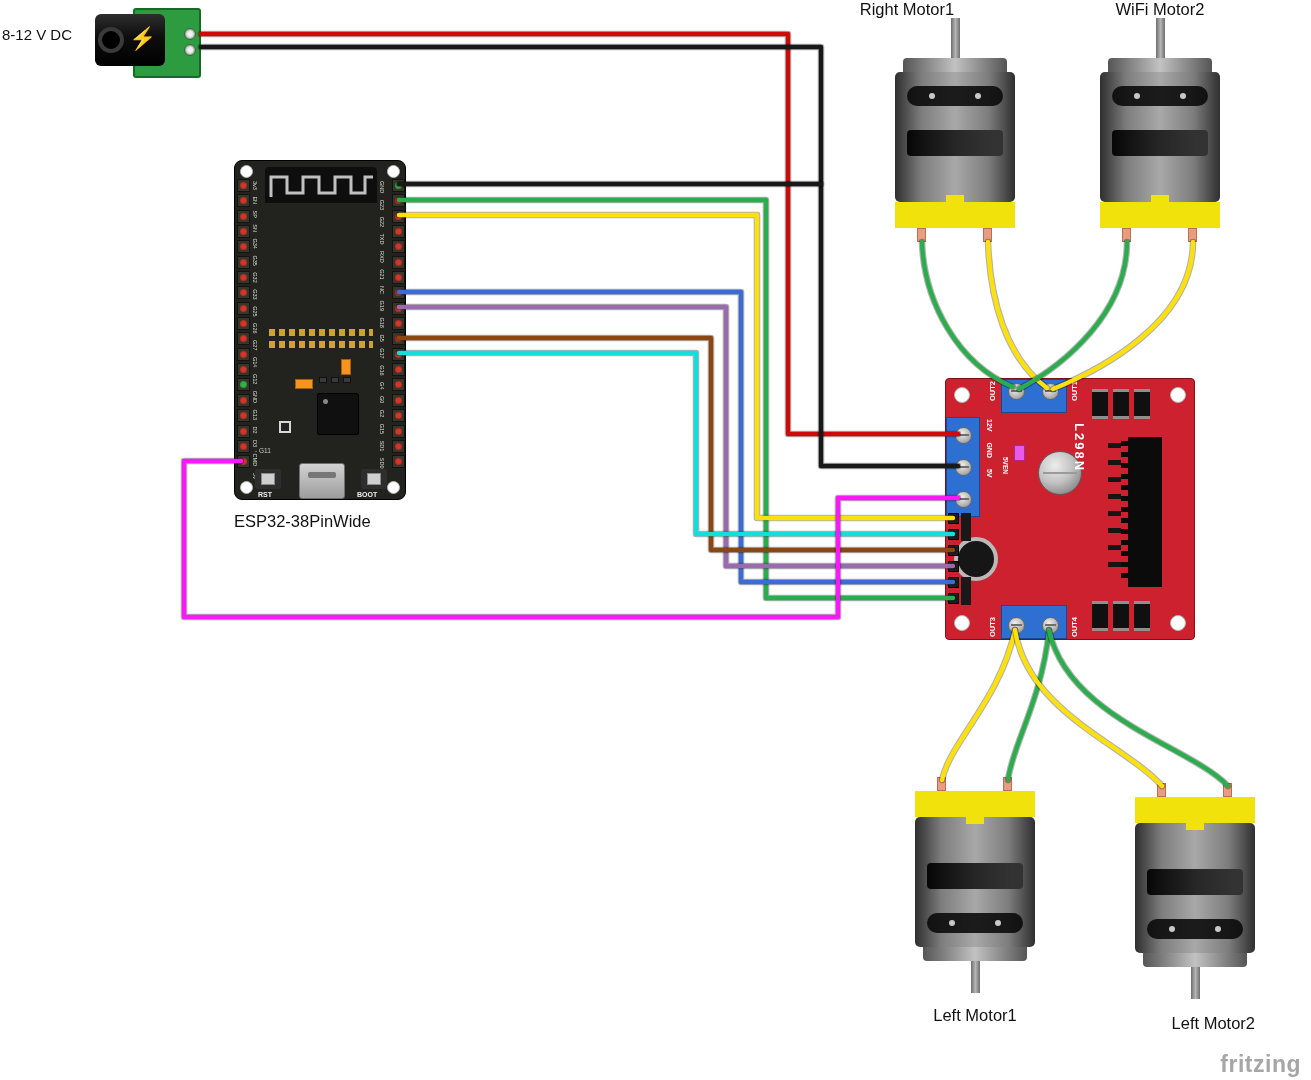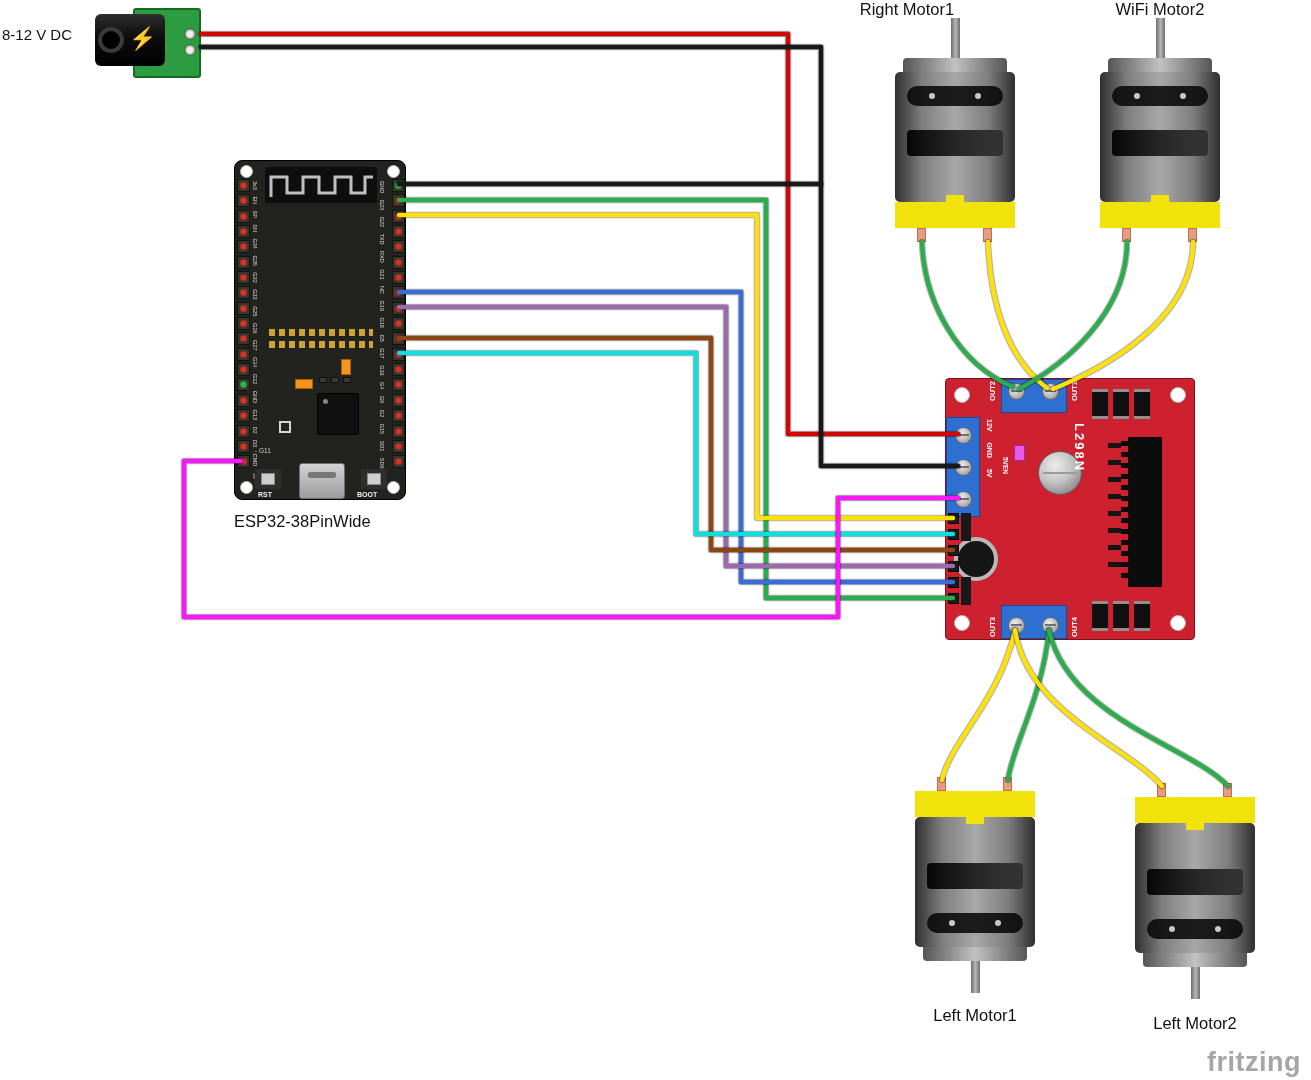--- a/index.html
+++ b/index.html
@@ -3,23 +3,23 @@
 <meta charset="utf-8">
 <style>
   * { margin:0; padding:0; box-sizing:border-box; }
   body { background:#fff; font-family:"Liberation Sans", sans-serif; }
   .canvas { position:relative; width:1311px; height:1080px; background:#fff; overflow:hidden; }
 
   .lbl { position:absolute; color:#111; font-size:16.5px; }
   .plabel { left:2px; top:26px; font-size:15px; }
   .mlabel { width:120px; text-align:center; }
   .rm1l { left:847px; top:0px; } .rm2l { left:1100px; top:0px; }
-  .lm1l { left:915px; top:1006px; } .lm2l { left:1135px; top:1014px; }
+  .lm1l { left:915px; top:1006px; } .lm2l { left:1135px; top:1014px;text-align:right; }
   .esplabel { left:234px; top:512px; width:172px; text-align:left; }
-  .wm { position:absolute; right:10px; bottom:2px; font-size:27px; font-weight:bold; color:#a6a6a6; letter-spacing:0.5px; }
+  .wm { position:absolute; right:10px; bottom:2px; font-size:23px; font-weight:bold; color:#a6a6a6; letter-spacing:0.5px; }
 
   #wire-svg { position:absolute; left:0; top:0; width:1311px; height:1080px; z-index:40; }
 
   
   .jack { position:absolute; left:95px; top:6px; width:110px; height:74px; z-index:5; }
   .jack-pcb { position:absolute; left:38px; top:2px; width:68px; height:70px; background:#2d9b3f; border:2px solid #156b26; border-radius:3px; }
   .jack-pad { position:absolute; width:12px; height:12px; border-radius:50%; right:3px; background:radial-gradient(circle,#f0f0f0 35%,#9fae9f 65%,#5c8f5c); border:1px solid #3d6b3d; }
   .p1 { top:18px; } .p2 { top:34px; }
   .jack-barrel { position:absolute; left:0; top:8px; width:70px; height:52px; background:linear-gradient(180deg,#2e2e2e,#0d0d0d 45%,#000); border-radius:6px; }
   .jack-hole { position:absolute; left:3px; top:13px; width:26px; height:26px; border-radius:50%; background:#000; border:4px solid #3a3a3a; }

